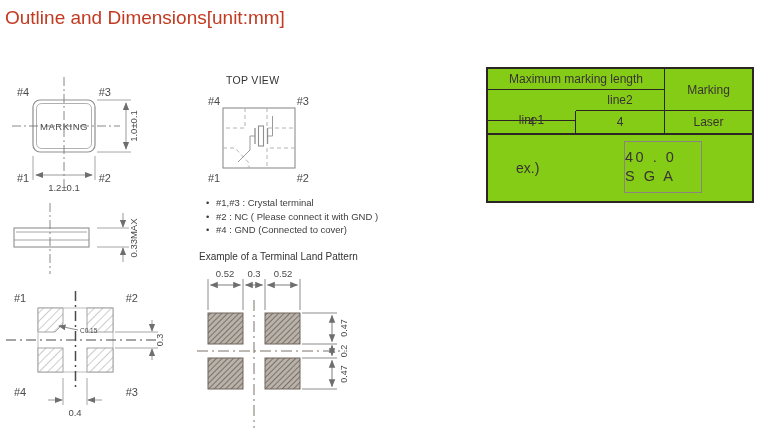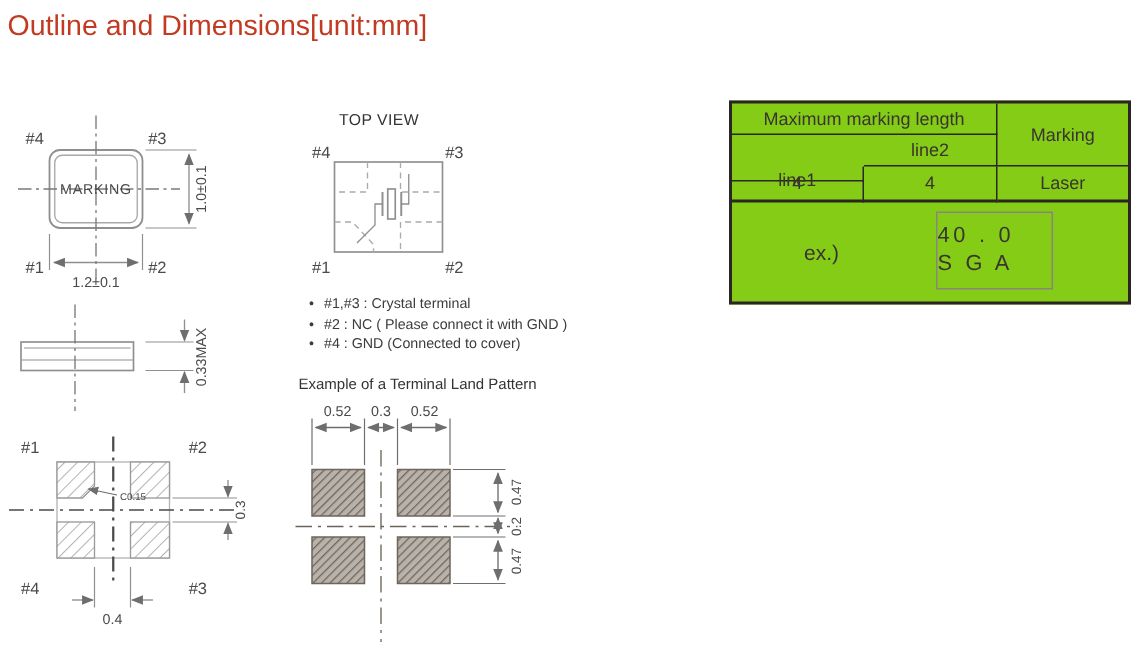--- a/index.html
+++ b/index.html
@@ -43,21 +43,21 @@
   }
   .cell { display:flex; align-items:center; justify-content:center; }
   .c-maxlen { grid-column:1 / 3; grid-row:1; border-right:1px solid #2b2523; border-bottom:1px solid #2b2523; }
   .c-marking { grid-column:3; grid-row:1 / 3; border-bottom:1px solid #2b2523; }
   .c-line1 { grid-column:1; grid-row:2; border-right:1px solid #2b2523; border-bottom:1px solid #2b2523;margin-top:30px; }
   .c-line2 { grid-column:2; grid-row:2; border-right:1px solid #2b2523; border-bottom:1px solid #2b2523; }
   .c-v1 { grid-column:1; grid-row:3; border-right:1px solid #2b2523; border-bottom:2px solid #2b2523; }
   .c-v2 { grid-column:2; grid-row:3; border-right:1px solid #2b2523; border-bottom:2px solid #2b2523; }
   .c-laser { grid-column:3; grid-row:3; border-bottom:2px solid #2b2523; }
   .c-ex { grid-column:1 / 4; grid-row:4; position:relative; }
-  .ex-label { position:absolute; left:28px; top:50%; transform:translateY(-50%); font-size:14px;margin-left:20px; }
+  .ex-label { position:absolute; left:28px; top:50%; transform:translateY(-50%); font-size:14px; }
   .mark-box {
     position:absolute; left:136px; top:6px;
     width:78px; height:52px;
     border:1.5px solid #8a8580;
     display:flex; flex-direction:column; justify-content:center;
     font-size:14.5px; letter-spacing:2.5px; line-height:19px; color:#3a3430;
     white-space:pre;
   }
 </style>
 </head>

